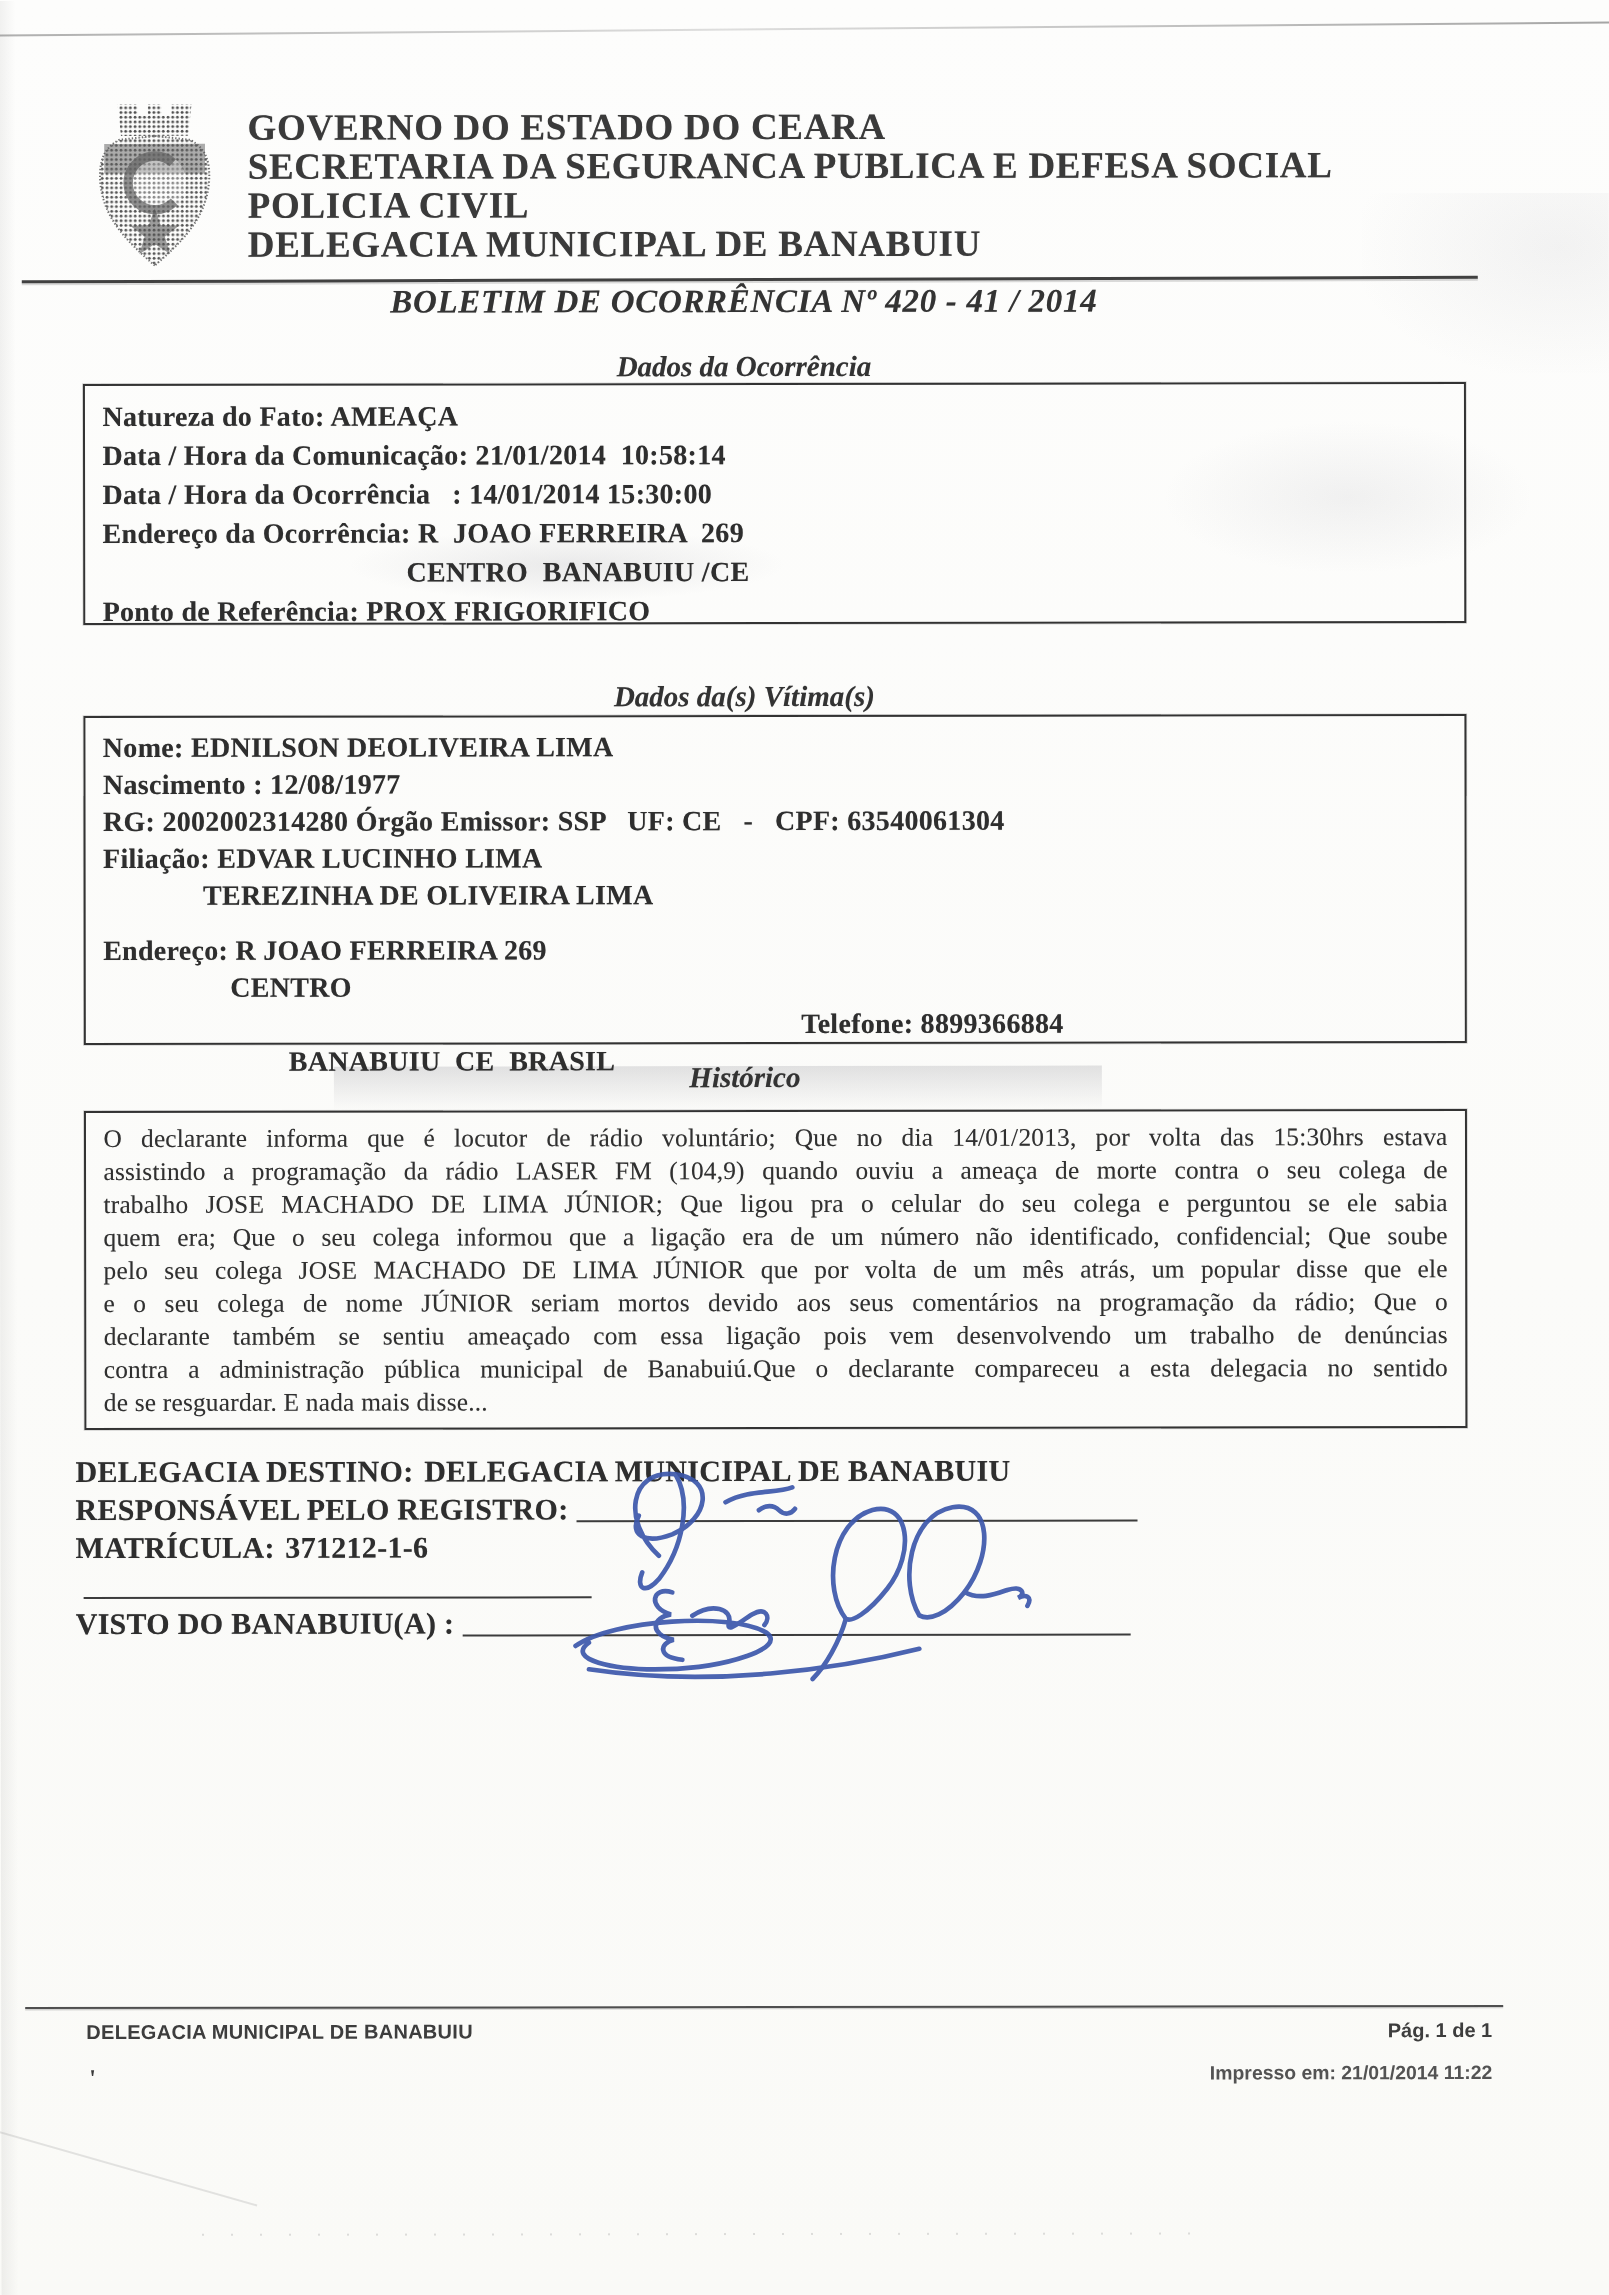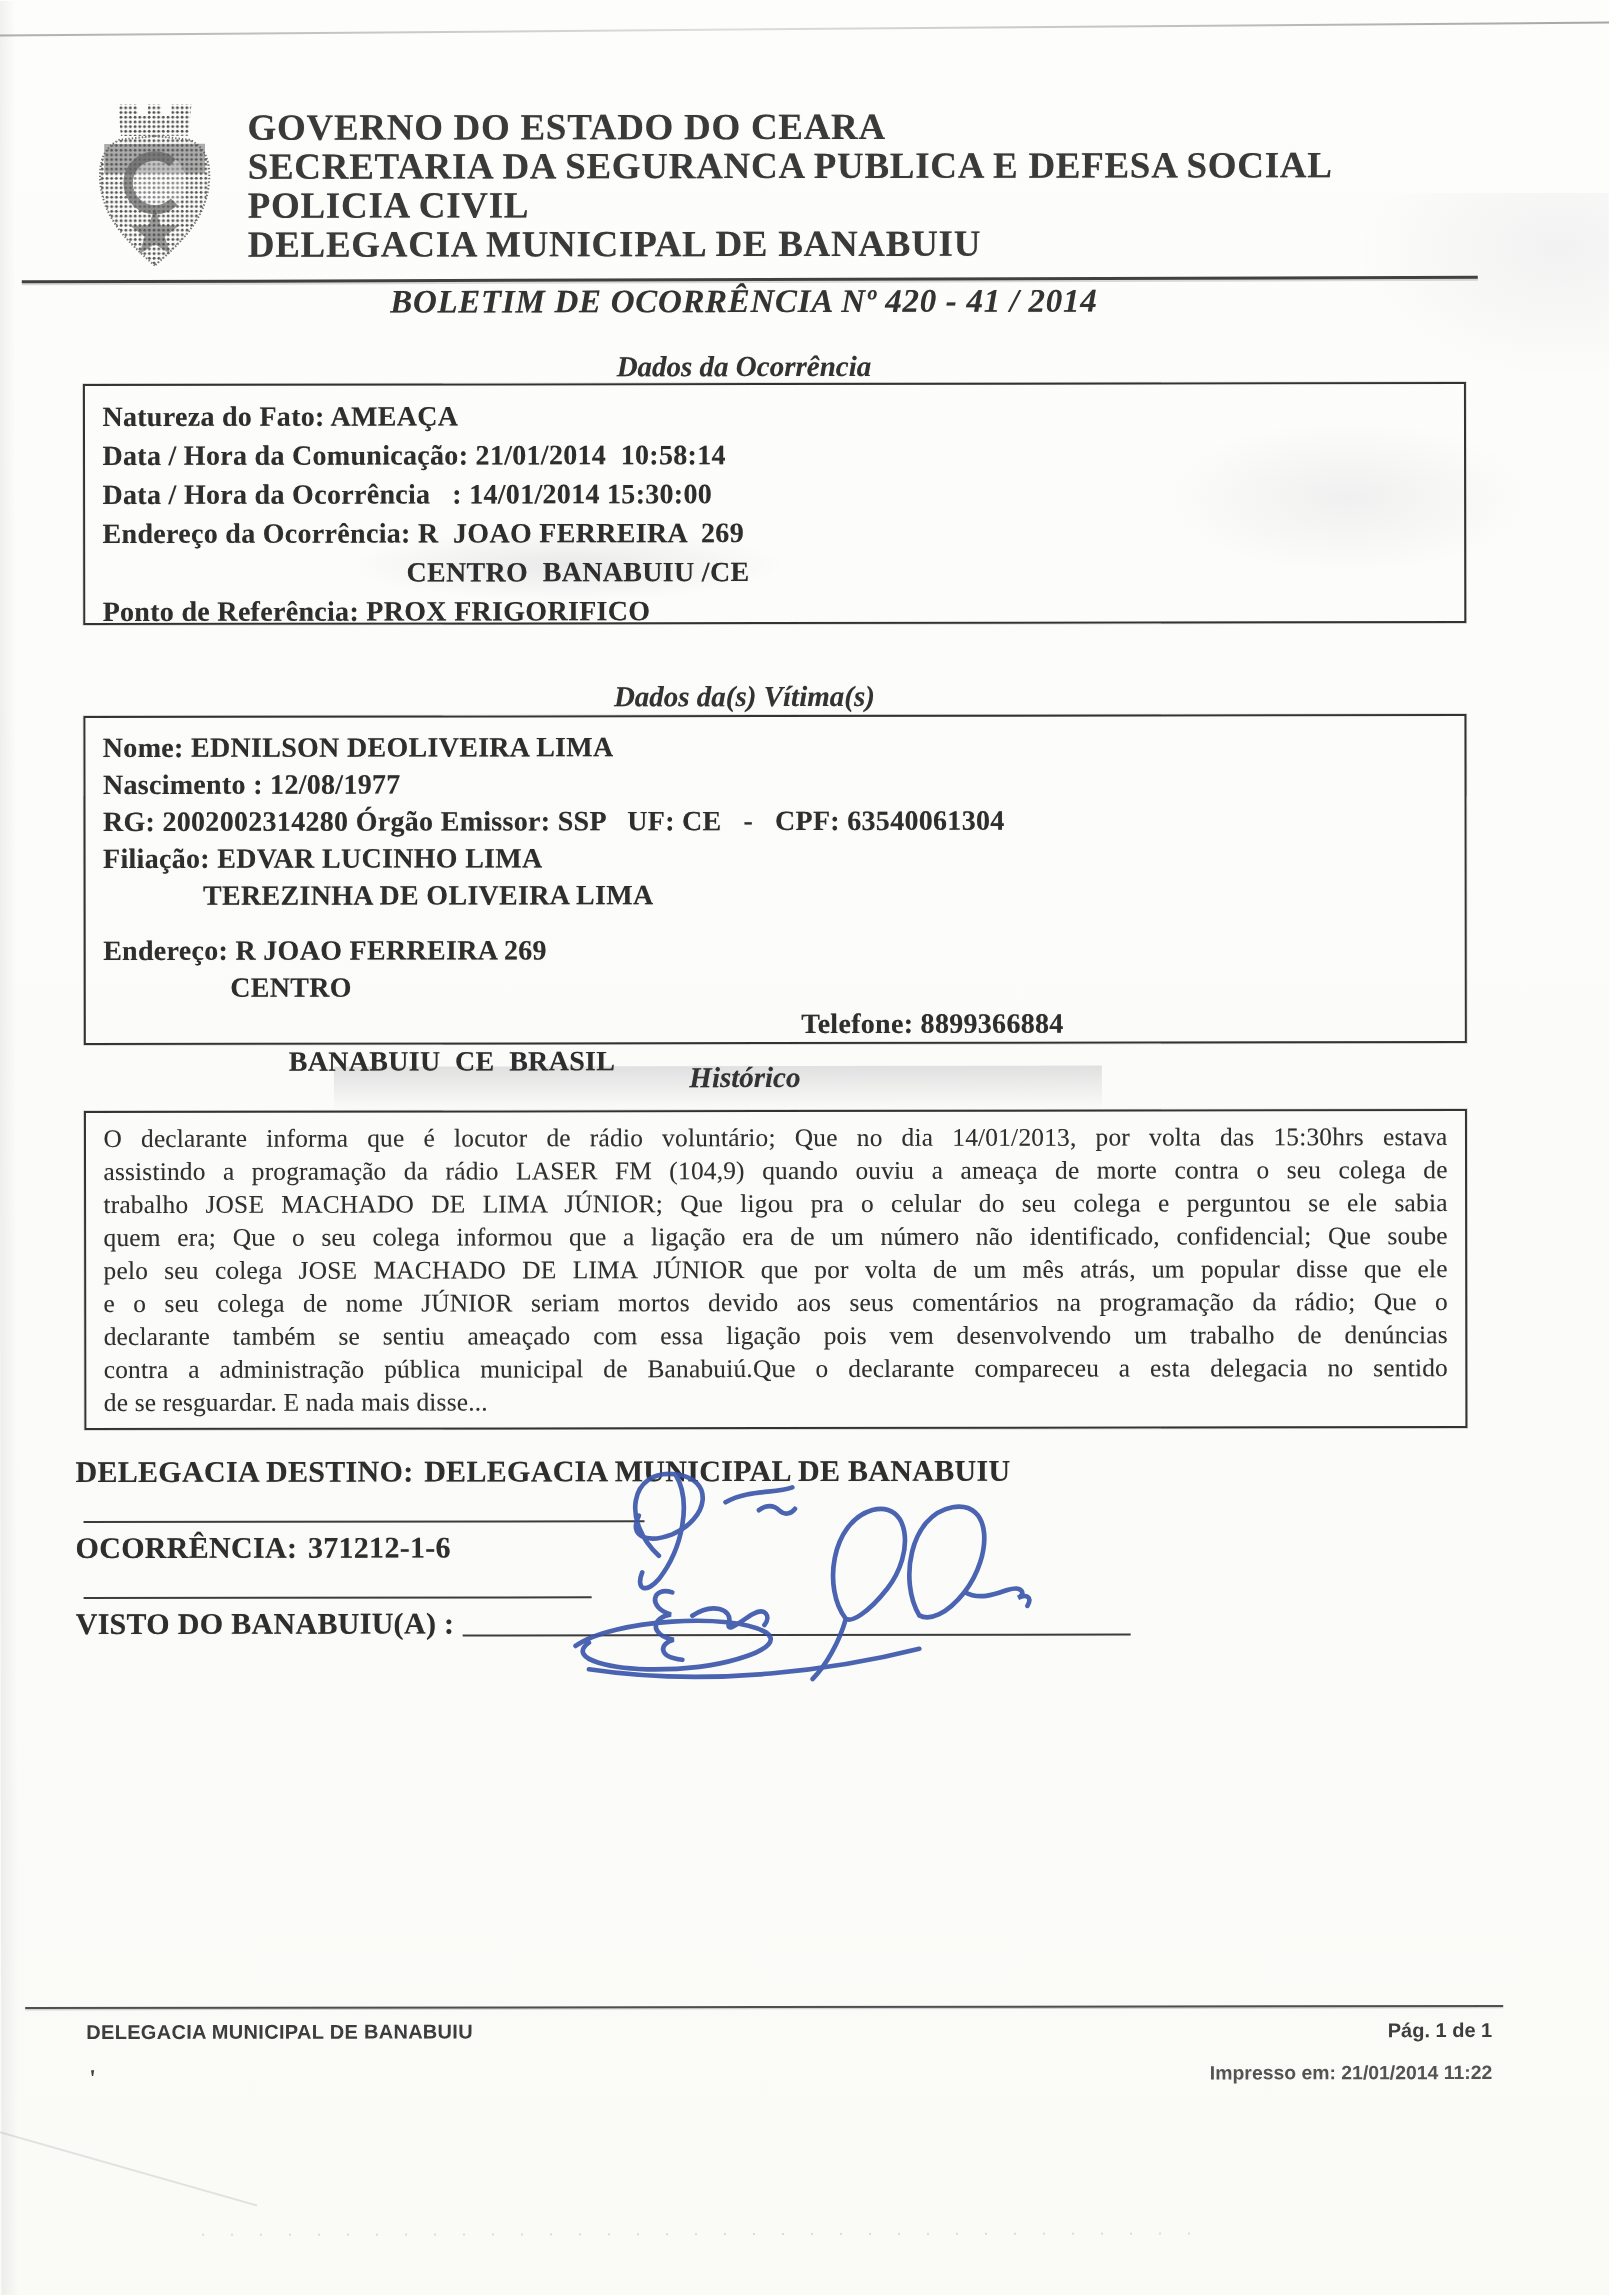--- a/index.html
+++ b/index.html
@@ -172,24 +172,25 @@
       <div class="hist-line jline">contra a administração pública municipal de Banabuiú.Que o declarante compareceu a esta delegacia no sentido</div>
       <div class="hist-line">de se resguardar. E nada mais disse...</div>
     </div>
 
     <div class="sigblock">
       <div class="sig-row">
         <span class="lbl">DELEGACIA DESTINO:</span>
         <span class="val">DELEGACIA MUNICIPAL DE BANABUIU</span>
       </div>
       <div class="sig-row">
+        <span class="lbl">RESPONSÁVEL PELO REGISTRO:</span>
         <span class="sig-fill w-registro"></span>
       </div>
       <div class="sig-row">
-        <span class="lbl">OCORRÊNCIA:</span>
+        <span class="lbl">MATRÍCULA:</span>
         <span class="val">371212-1-6</span>
       </div>
       <div class="sig-row">
         <span class="sig-fill w-informacao"></span>
       </div>
       <div class="sig-row">
         <span class="lbl">VISTO DO BANABUIU(A) :</span>
         <span class="sig-fill w-visto"></span>
       </div>
     </div>

